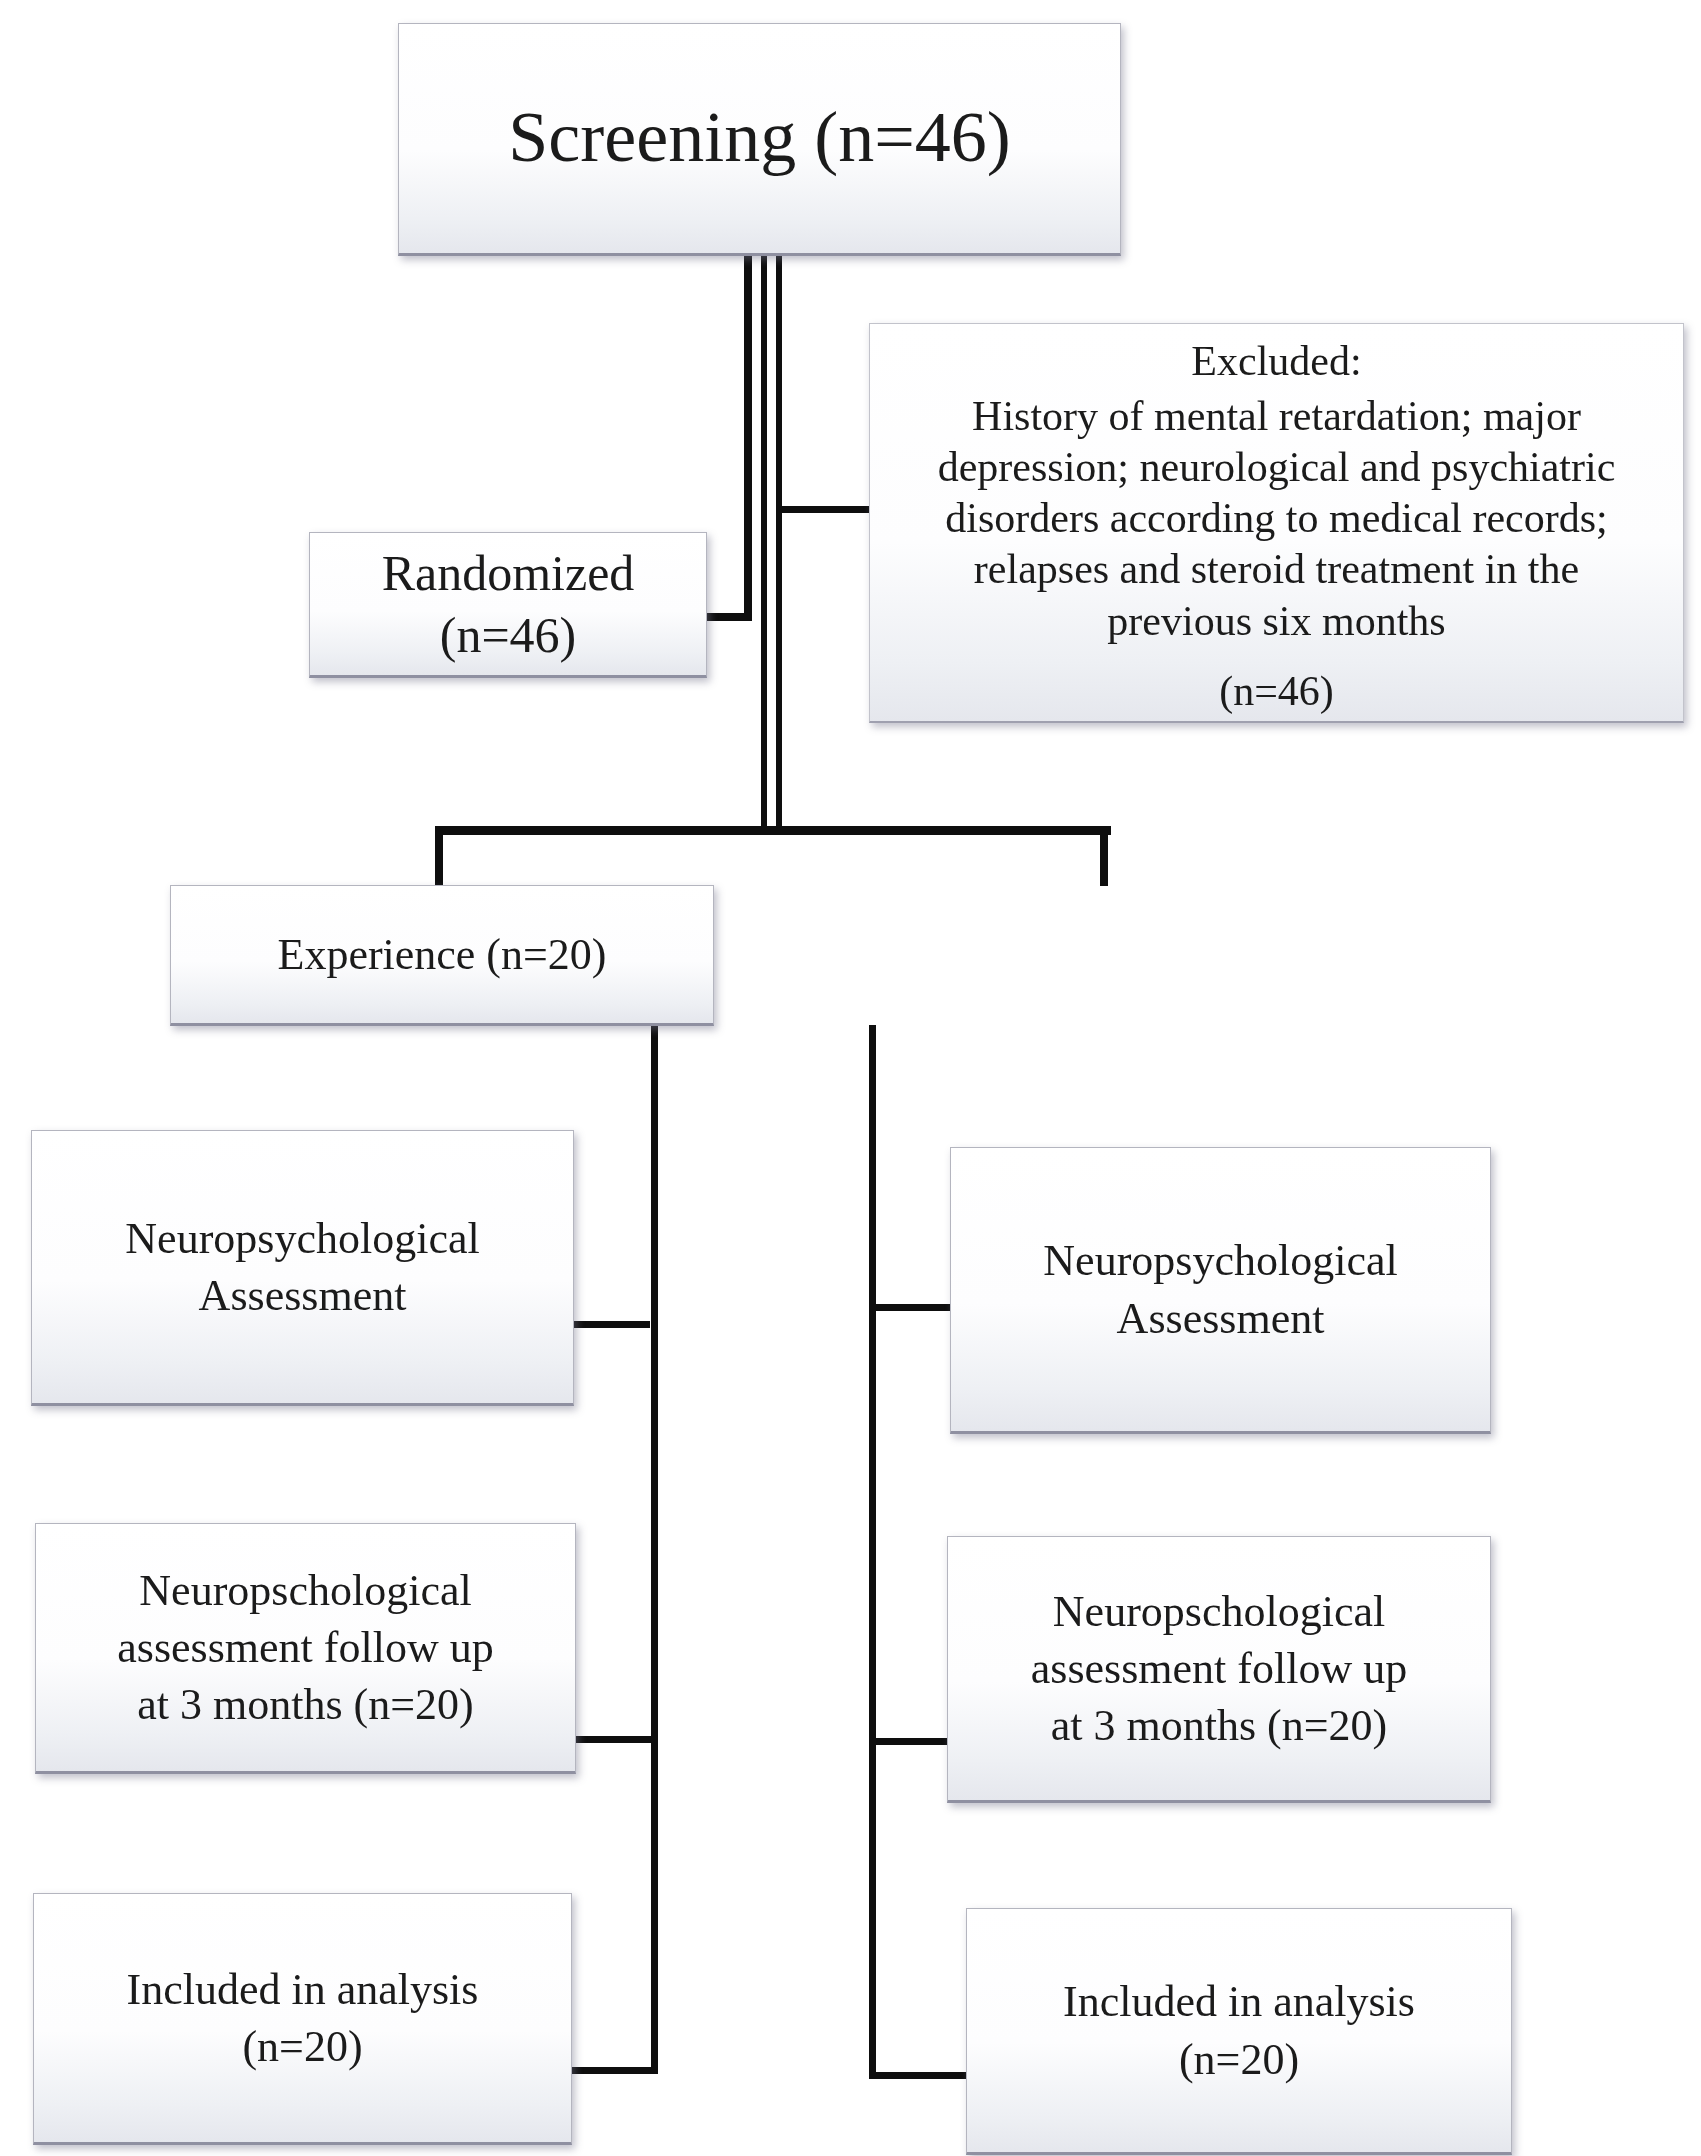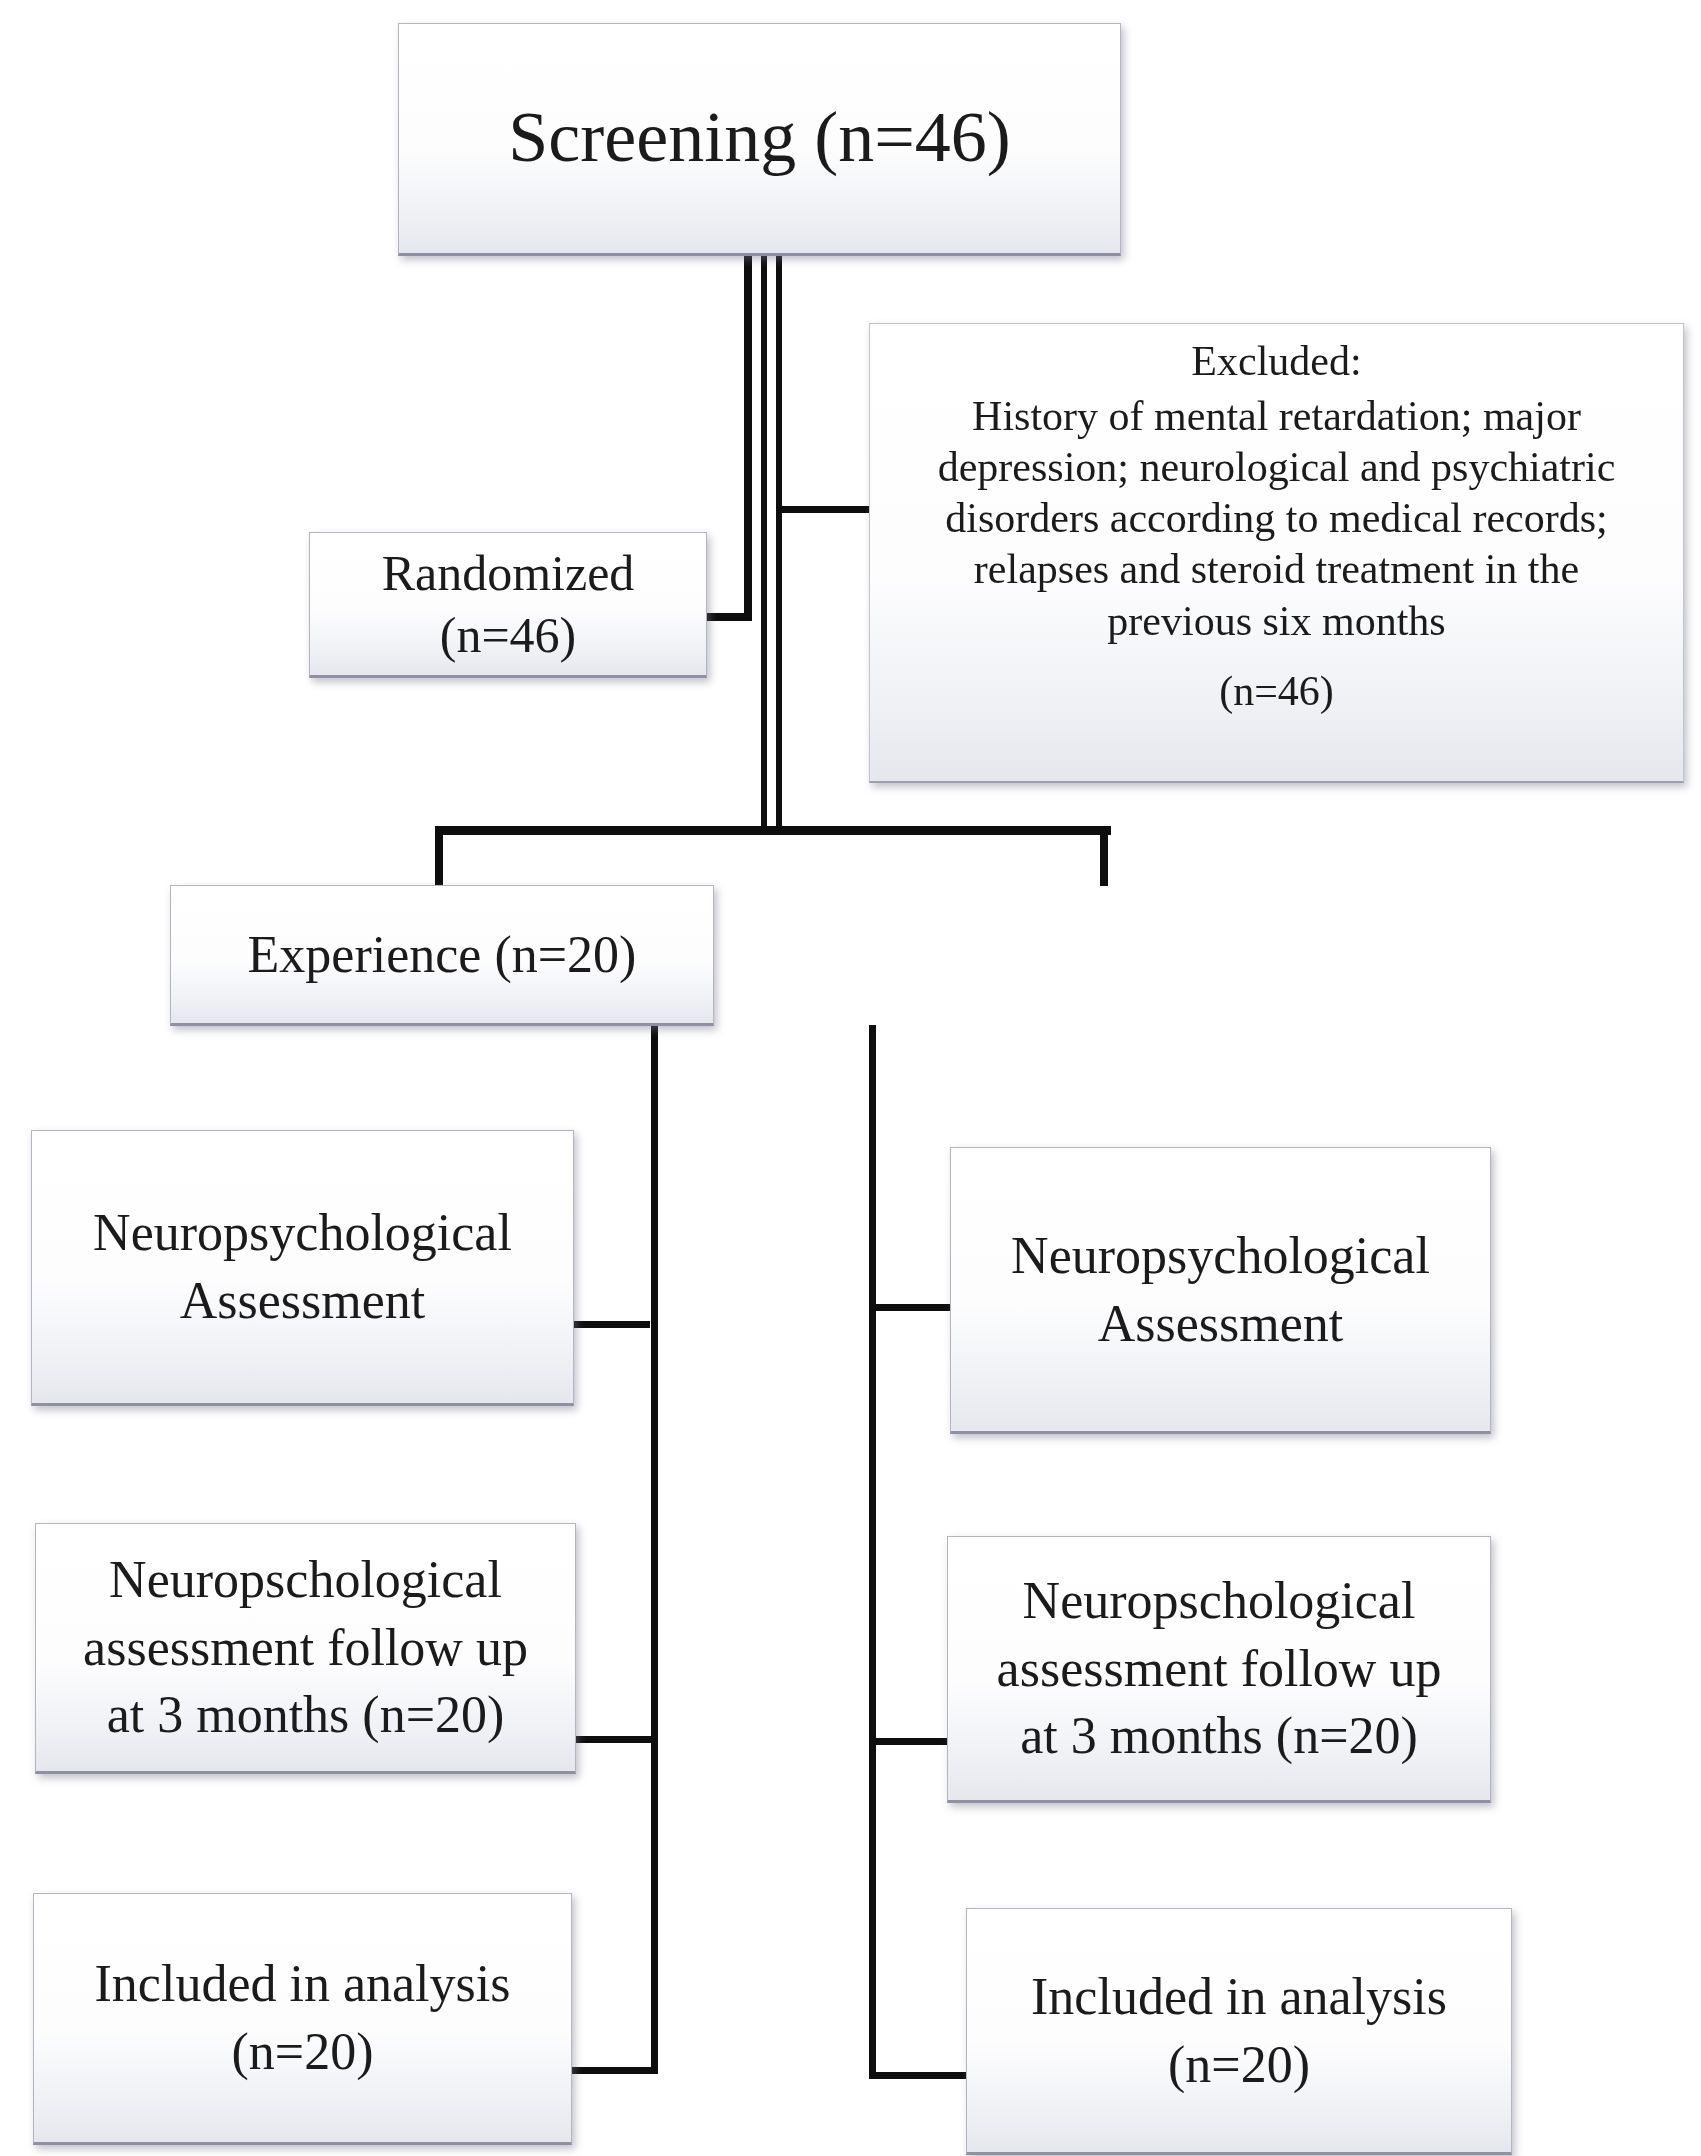--- a/index.html
+++ b/index.html
@@ -17,26 +17,26 @@
     box-sizing:border-box;
     display:flex;
     align-items:center;
     justify-content:center;
     text-align:center;
     white-space:pre-line;
     background:linear-gradient(180deg,#ffffff 0%,#fdfdfe 55%,#eef0f4 85%,#e5e7ed 100%);
     border:1.7px solid #b4b5bf;
     border-bottom:3.5px solid #8f90a1;
     box-shadow:2.6px 4.3px 7.8px rgba(118,118,140,.45);
-    font-size:52px;
+    font-size:44px;
     line-height:1.3;
   }
   .box--screening{left:398px;top:22.6px;width:723px;height:233px;font-size:72px;}
   .box--excluded{
-    left:869px;top:323px;width:815px;height:460px;
+    left:869px;top:323px;width:815px;height:400px;
     flex-direction:column;justify-content:flex-start;
     padding:12px 15.6px;font-size:42px;line-height:1.22;
     border:1.7px solid #c2c3cb;border-bottom:2.6px solid #9fa0af;
   }
   .excluded-title{margin-bottom:3.5px;}
   .excluded-count{margin-top:19px;}
   .box--randomized{left:289px;top:532px;width:398px;height:146px;font-size:50px;line-height:1.25;margin-left:20px;}
   .box--experience{left:170px;top:885px;width:544px;height:141px;}
   .box--control{left:816px;top:886px;width:534px;height:140px;}
   .box--exp-assess{left:31px;top:1130px;width:543px;height:276px;}

